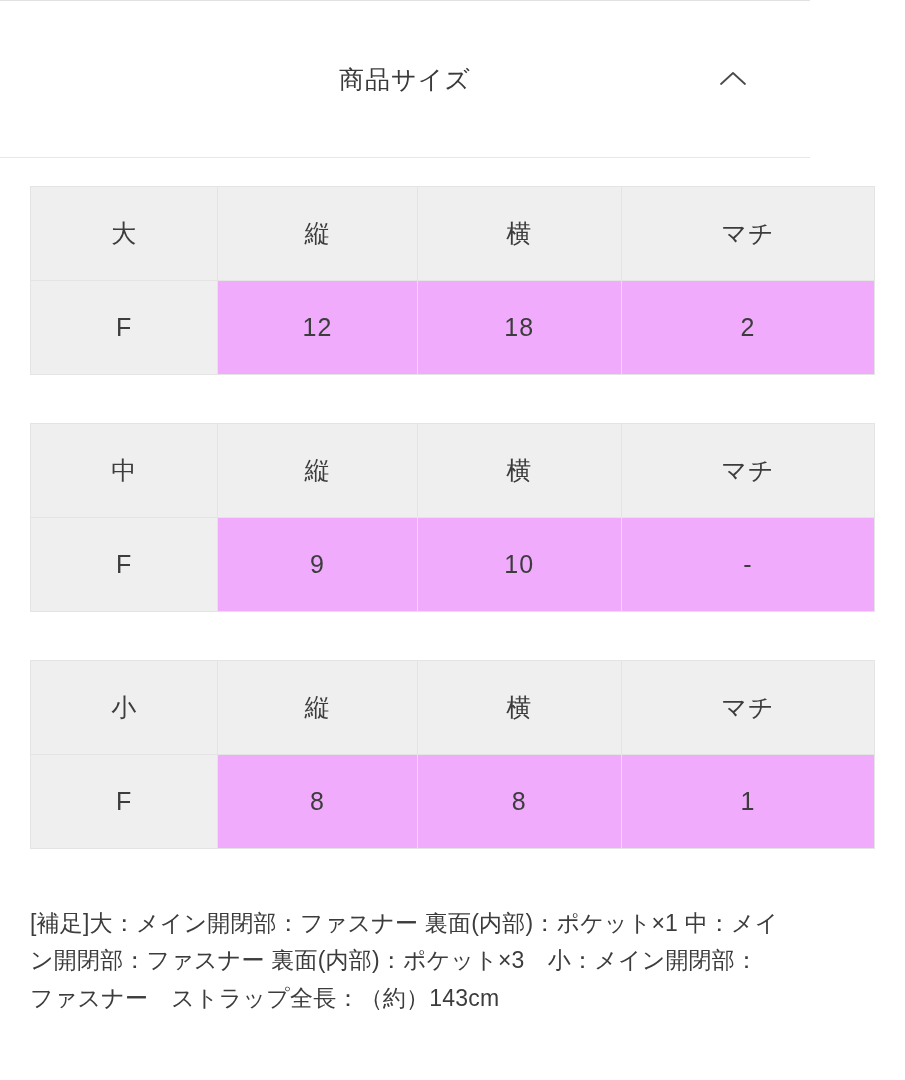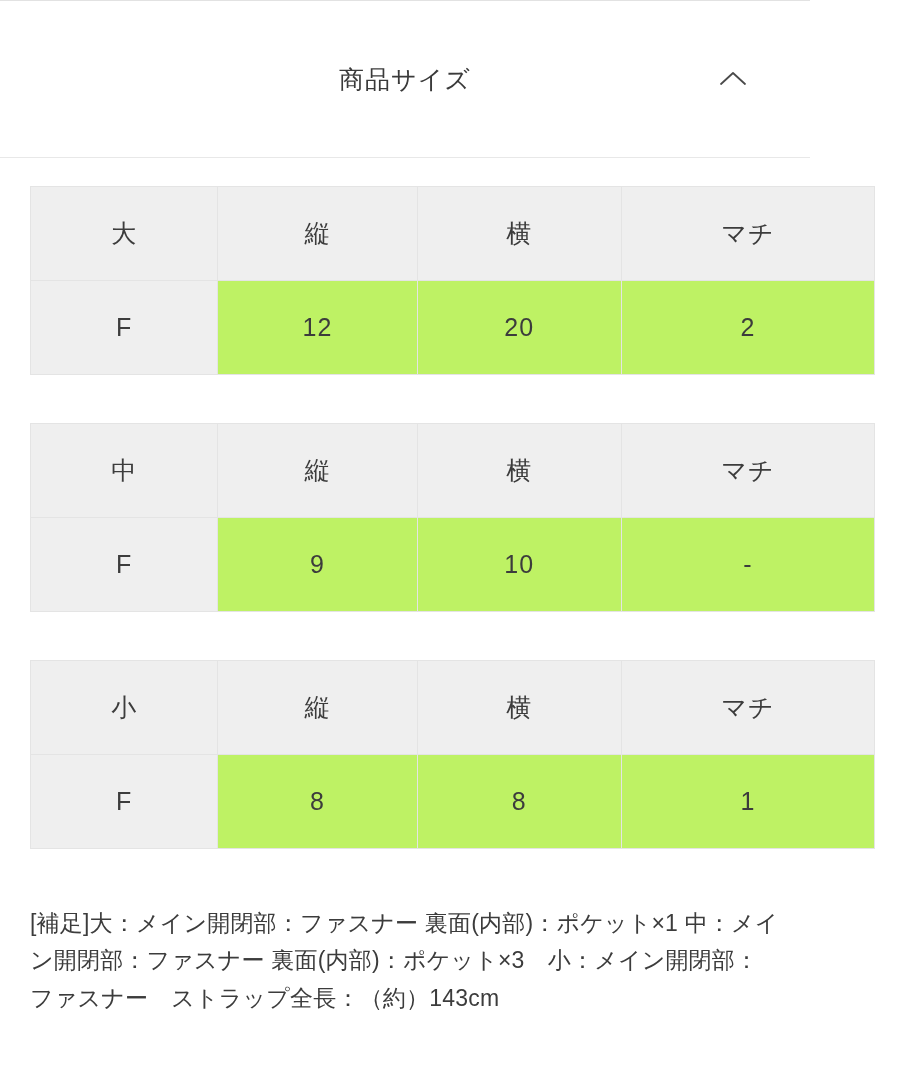--- a/index.html
+++ b/index.html
@@ -63,21 +63,21 @@
     color: #3c3c3c;
     font-weight: 400;
     height: 94px;
     vertical-align: middle;
     letter-spacing: 1px;
   }
   table.size-table tr.head-row td {
     background: #efefef;
   }
   table.size-table tr.body-row td {
-    background: #bef264;
+    background: #f0abfc;
   }
   table.size-table tr.body-row td.label-cell {
     background: #efefef;
   }
 
   
   .size-table col.c1 { width: 22.2%; }
   .size-table col.c2 { width: 23.6%; }
   .size-table col.c3 { width: 24.2%; }
   .size-table col.c4 { width: 30.0%; }
@@ -119,21 +119,21 @@
       <tbody>
         <tr class="head-row">
           <td>大</td>
           <td>縦</td>
           <td>横</td>
           <td>マチ</td>
         </tr>
         <tr class="body-row">
           <td class="label-cell">F</td>
           <td>12</td>
-          <td>20</td>
+          <td>18</td>
           <td>2</td>
         </tr>
       </tbody>
     </table>
 
     <table class="size-table">
       <colgroup>
           <col class="c1">
           <col class="c2">
           <col class="c3">

